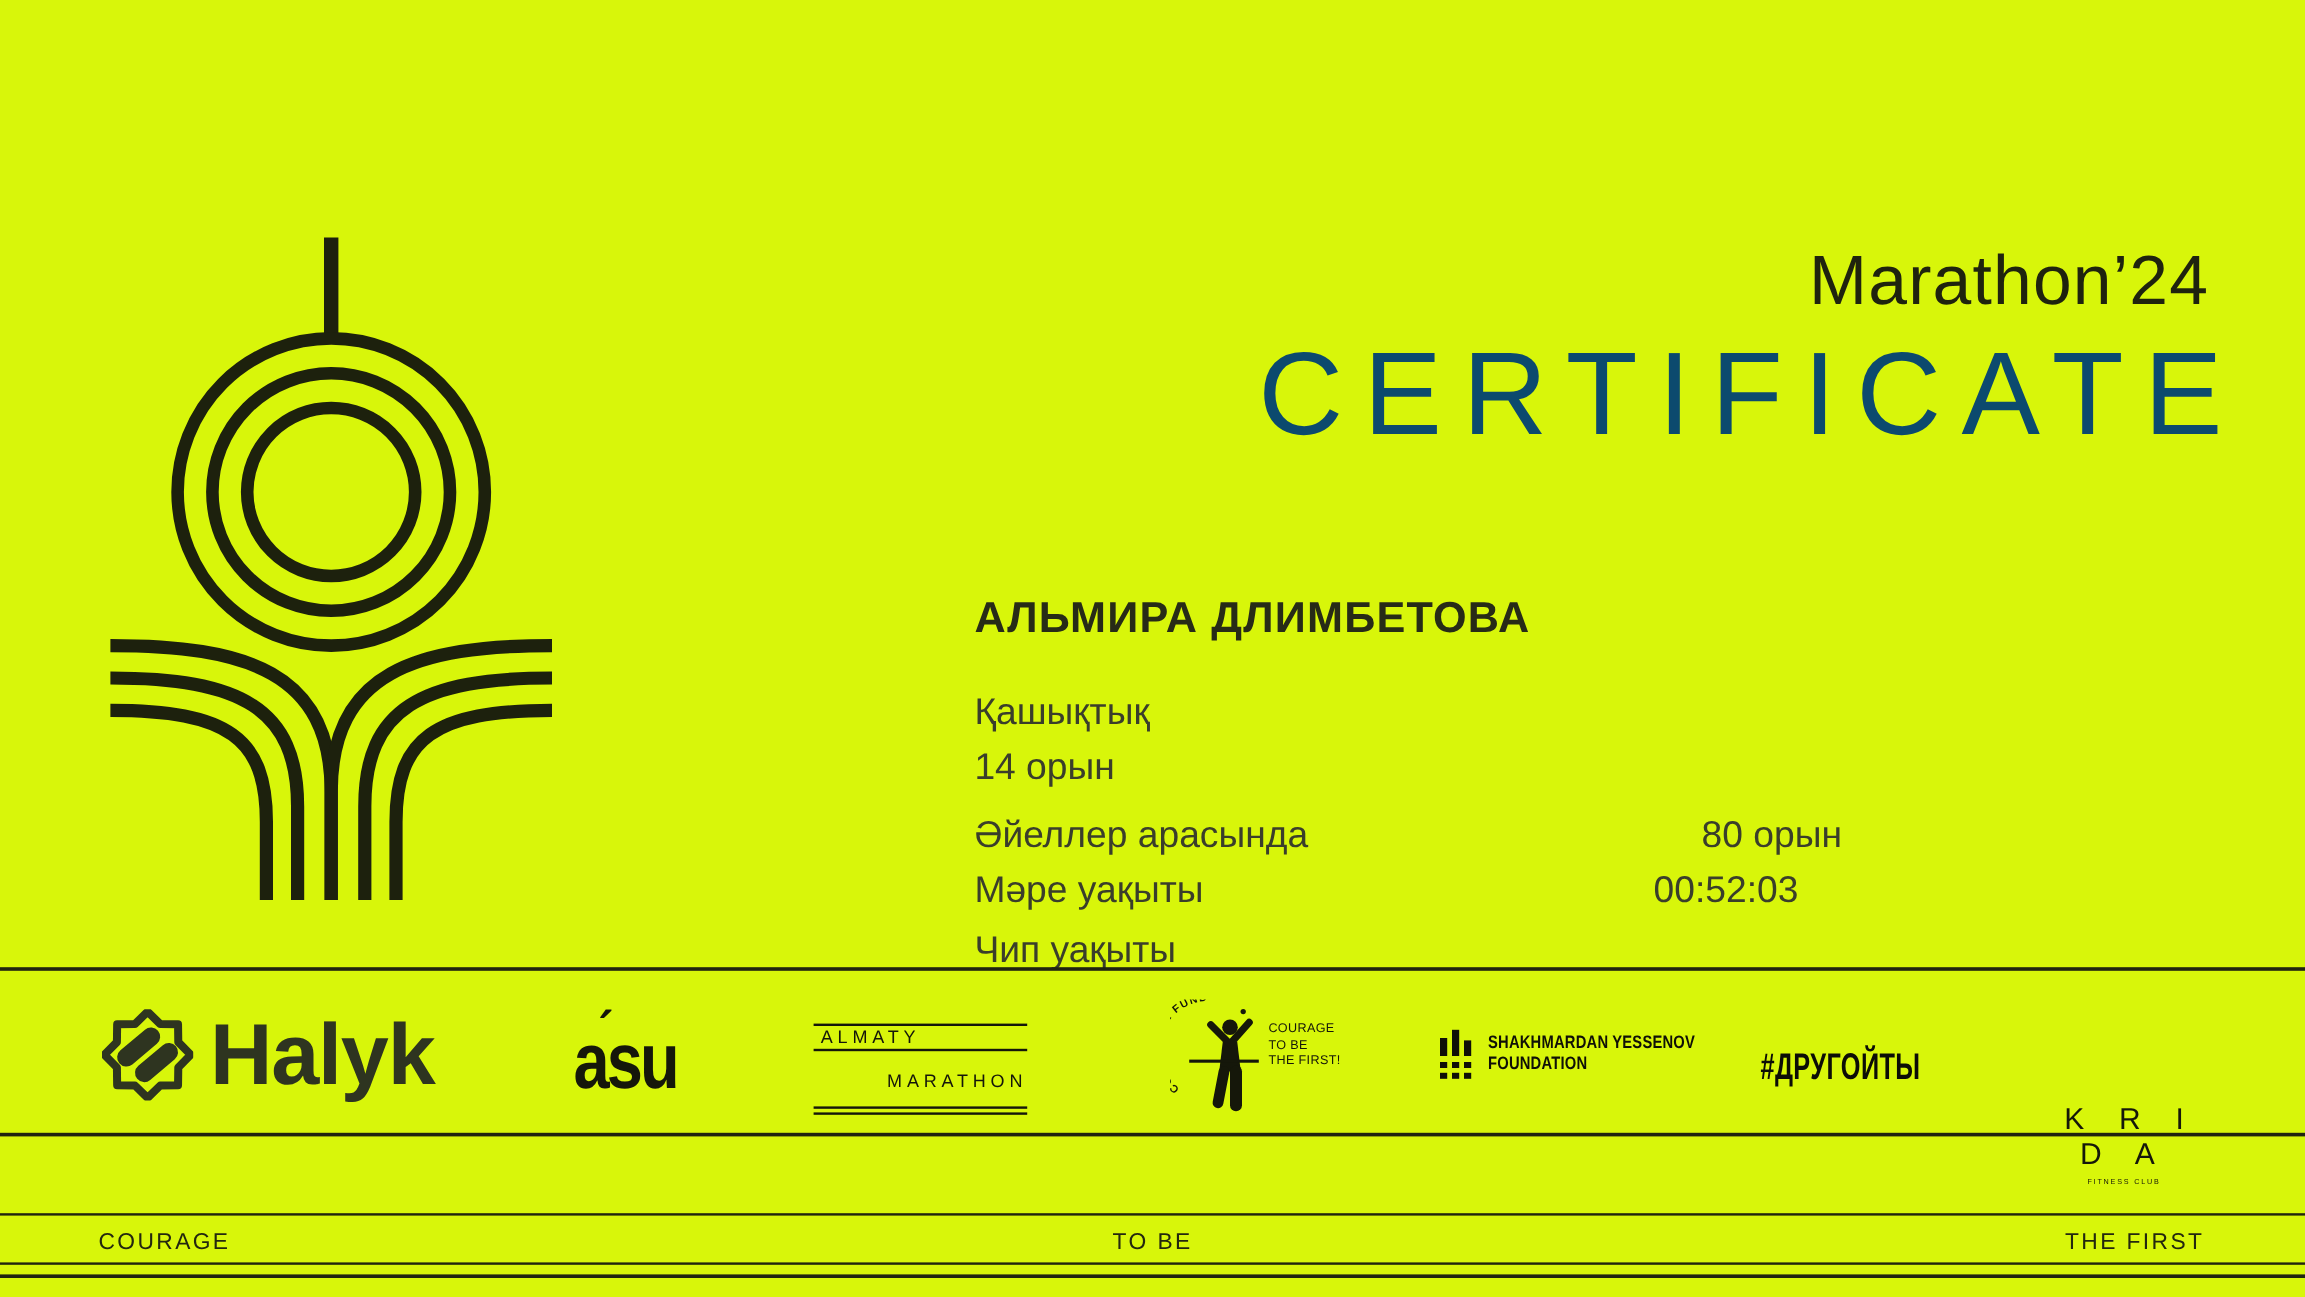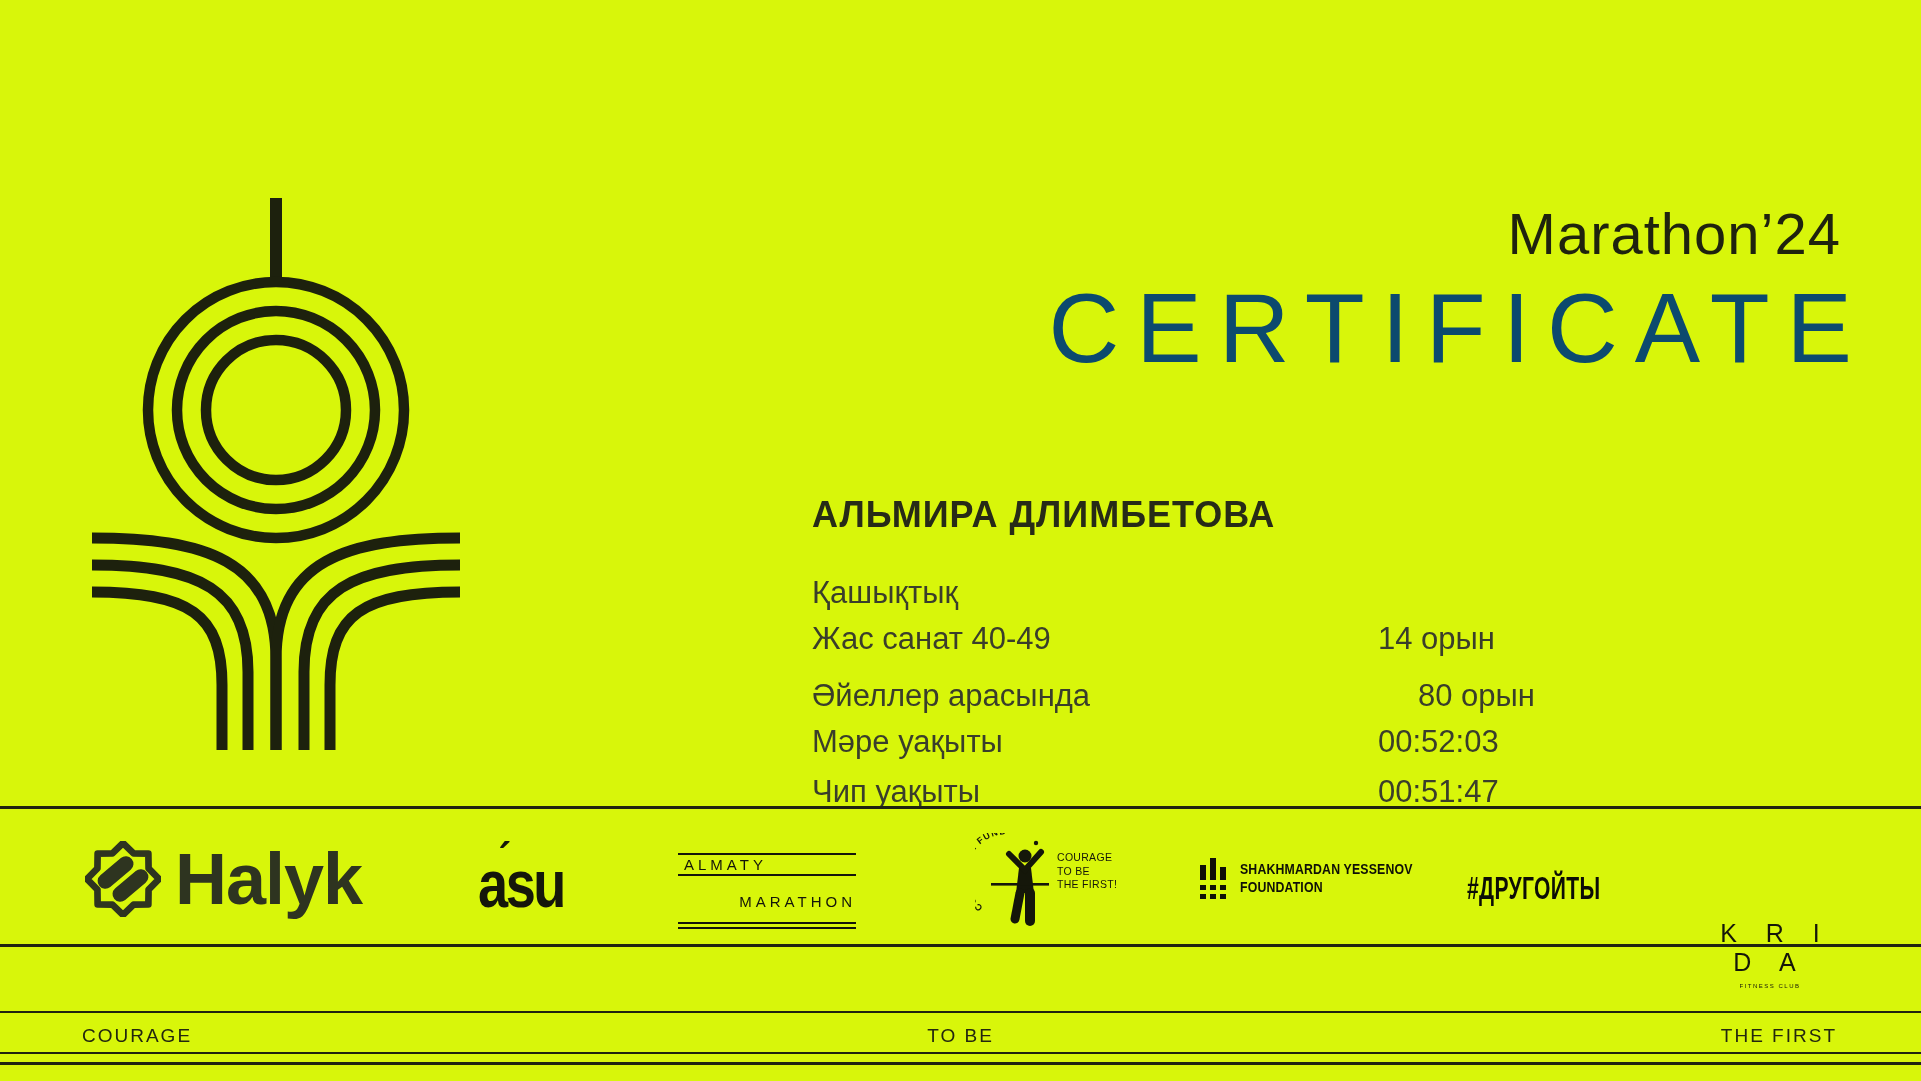--- a/index.html
+++ b/index.html
@@ -95,34 +95,32 @@
 
   <div class="heading">CERTIFICATE</div>
 
   <div class="name">АЛЬМИРА ДЛИМБЕТОВА</div>
 
   <div class="results">
     <div class="result-row">
       <span>Қашықтық</span>
     </div>
     <div class="result-row">
-      <span>Жас санат 40-49</span>
       <span>14 орын</span>
     </div>
     <div class="result-row">
       <span>Әйеллер арасында</span>
       <span>80 орын</span>
     </div>
     <div class="result-row">
       <span>Мәре уақыты</span>
       <span>00:52:03</span>
     </div>
     <div class="result-row">
       <span>Чип уақыты</span>
-      <span>00:51:47</span>
     </div>
   </div>
 
   <div class="hline l-band-top"></div>
   <div class="hline l-band-bottom"></div>
 
   <div class="sp halyk">
     <svg width="76" height="76" viewBox="0 0 74 74">
       <polygon points="37,2 47.3,12.1 61.7,12.3 61.9,26.7 72,37 61.9,47.3 61.7,61.7 47.3,61.9 37,72 26.7,61.9 12.3,61.7 12.1,47.3 2,37 12.1,26.7 12.3,12.3 26.7,12.1" fill="none" stroke="#2e3420" stroke-width="6.5" stroke-linejoin="round"></polygon>
       <g transform="rotate(-40 37 37)" fill="#2e3420">

